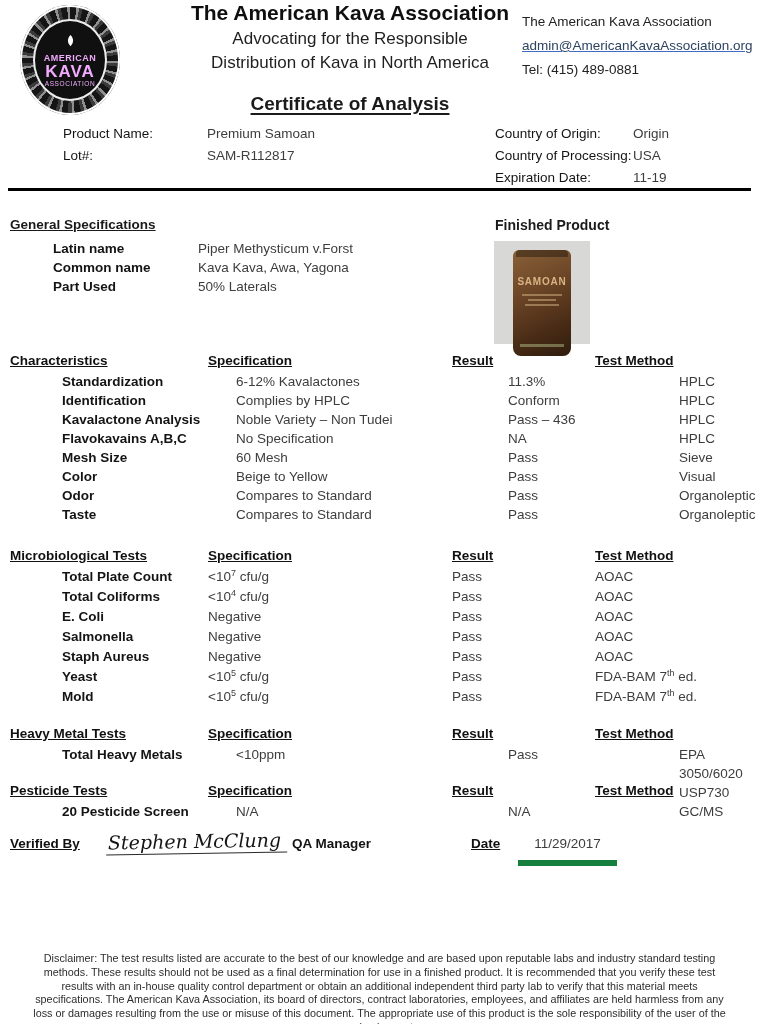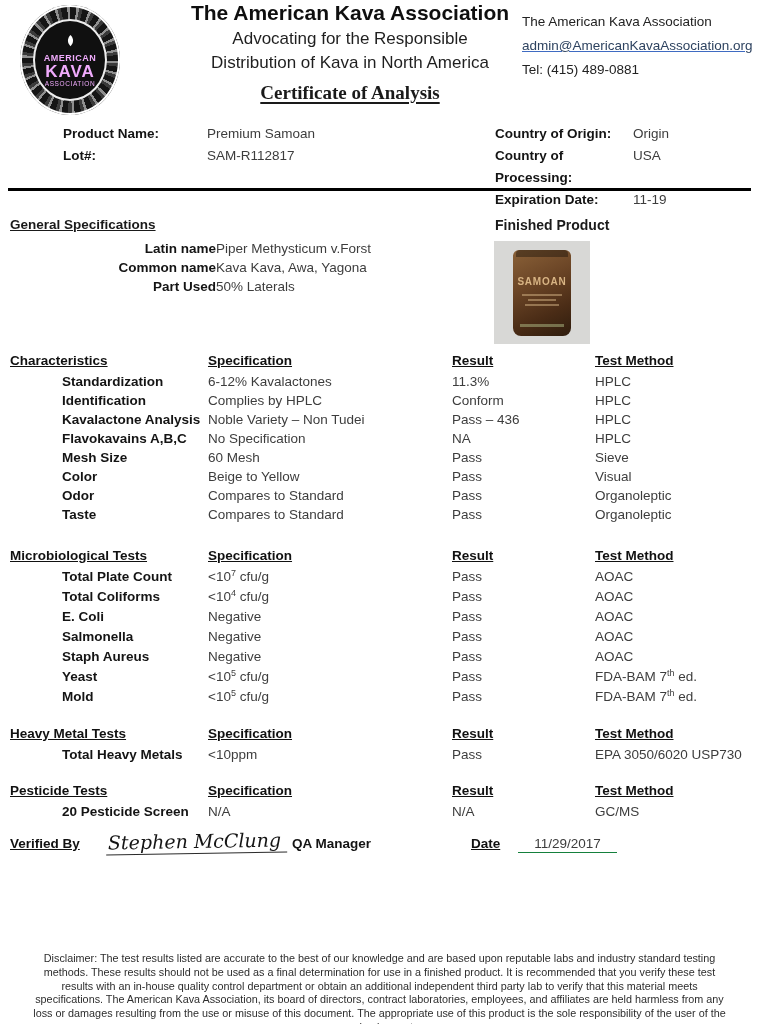--- a/index.html
+++ b/index.html
@@ -26,55 +26,55 @@
   }
   .logo-line1 { font-size: 9px; font-weight: bold; letter-spacing: .5px; }
   .logo-line2 { font-size: 17px; font-weight: bold; letter-spacing: 1px; line-height: 17px; }
   .logo-line3 { font-size: 6.5px; letter-spacing: .6px; }
   .leaf { margin-bottom: 2px; }
 
   .header-center { position: absolute; left: 165px; top: 1px; width: 370px; text-align: center; }
   .h-title { font-size: 21px; font-weight: bold; color: #0f0f0f; }
   .h-sub { font-size: 17px; color: #1f1f1f; line-height: 24px; margin-top: 2px; }
   .h-doc {
-    display: inline-block; margin-top: 7px; font-size: 19px; font-weight: bold;
-    text-decoration: underline; text-decoration-thickness: 2px; text-underline-offset: 3px; font-family: Liberation Serif, serif;
+    display: inline-block; margin-top: 18px; font-size: 19px; font-weight: bold;
+    text-decoration: underline; text-decoration-thickness: 2px; text-underline-offset: 3px;
   }
 
   .contact { position: absolute; left: 522px; top: 10px; font-size: 13.5px; line-height: 24px; color: #222; }
   .contact a.email {
     color: #2e4360; text-decoration: underline; text-decoration-color: #3f6bc2; cursor: pointer;
   }
 
   
   .pinfo-left  { position: absolute; left: 63px;  top: 123px; }
   .pinfo-right { position: absolute; left: 495px; top: 123px; }
   .info-row { display: flex; line-height: 22px; font-size: 13.5px; }
-  .info-label { font-weight: bold; color: #141414; }
+  .info-label { font-weight: normal; color: #141414; }
   .pinfo-left  .info-label { width: 144px; }
   .pinfo-right .info-label { width: 138px; }
   .info-value { color: #3d3d3d; }
 
   .rule { position: absolute; left: 8px; right: 8px; top: 188px; height: 3px; background: #000; }
 
   
   .gs-heading, .fp-label { position: absolute; top: 217px; font-size: 13.5px; font-weight: bold; }
   .gs-heading { left: 10px; text-decoration: underline; }
   .fp-label { left: 495px; text-decoration: none; font-size: 14px; }
-  .gs-rows { position: absolute; left: 71px; top: 239px; text-align: right; }
+  .gs-rows { position: absolute; left: 53px; top: 239px; }
   .gs-row { display: flex; line-height: 19px; font-size: 13.5px; }
   .gs-label { width: 145px; font-weight: bold; color: #141414; }
   .gs-value { color: #3d3d3d; }
 
   .fp-photo {
     position: absolute; left: 494px; top: 241px; width: 96px; height: 103px;
     background: #d8d8d6; display: flex; justify-content: center;
   }
   .pouch {
-    position: relative; margin-top: 9px; width: 58px; height: 86px;
+    position: relative; margin-top: 9px; width: 58px; height: 106px;
     border-radius: 6px 6px 8px 8px;
     background: linear-gradient(155deg, #8a6138 0%, #6b4526 38%, #4a2c16 72%, #2f1d0e 100%);
   }
   .pouch::before {
     content: ""; position: absolute; top: 0; left: 3px; right: 3px; height: 7px;
     background: rgba(0,0,0,.35); border-radius: 4px 4px 0 0;
   }
   .pouch-title {
     position: absolute; top: 26px; width: 100%; text-align: center;
     color: #d8b484; font-weight: bold; font-size: 10px; letter-spacing: .8px;
@@ -87,40 +87,40 @@
     background: rgba(188,206,148,.45);
   }
 
   
   .tsection { position: absolute; left: 10px; width: 740px; font-size: 13.5px; }
   .thead, .trow { display: grid; grid-template-columns: 198px 244px 143px auto; }
   .thead { font-weight: bold; line-height: 19px; }
   .thead span { justify-self: start; text-decoration: underline; color: #111; }
   .trow .c-name { padding-left: 52px; font-weight: bold; color: #141414; }
   .trow .val { color: #3d3d3d; }
-  .rows-19 .trow { line-height: 19px; }
+  .rows-19 .trow { line-height: 19px; gap: 28px; }
   .rows-20 .trow { line-height: 20px; }
   .rows-gap { margin-top: 2px; }
   .sup { font-size: 9px; vertical-align: super; line-height: 0; }
   #sec-char  { top: 351px; }
   #sec-micro { top: 546px; }
   #sec-heavy { top: 724px; }
   #sec-pest  { top: 781px; }
 
   
   .verify { position: absolute; left: 10px; top: 831px; width: 740px; display: flex; align-items: baseline; font-size: 13.5px; }
   .v-label { font-weight: bold; text-decoration: underline; color: #111; }
   .v-sig {
     margin-left: 26px; font-family: "DejaVu Serif", serif; font-style: italic;
     font-size: 19px; line-height: 21px; color: #151515;
     border-bottom: 1px solid #2a2a2a; padding: 0 6px 1px 2px; transform: rotate(-1deg);
   }
   .v-role { font-weight: bold; margin-left: 5px; color: #141414; }
   .v-date-label { font-weight: bold; text-decoration: underline; margin-left: 100px; color: #111; }
-  .v-date-value { margin-left: 18px; color: #3d3d3d; border-bottom: 1px solid #15803d; padding: 0 16px 1px 16px; }
+  .v-date-value { margin-left: 18px; color: #3d3d3d; border-bottom: 6px solid #15803d; padding: 0 16px 9px 16px; }
 
   
   .disclaimer {
     position: absolute; left: 28px; right: 28px; top: 952px;
     text-align: center; font-size: 10.8px; line-height: 13.8px; color: #2d2d2d;
   }
 </style>
 </head>
 <body>
 

